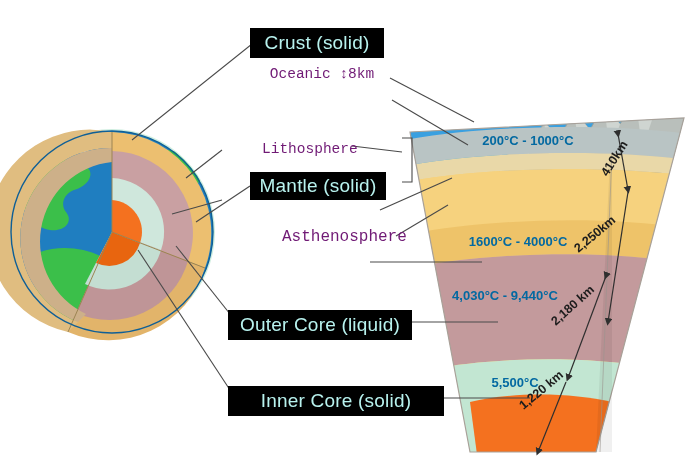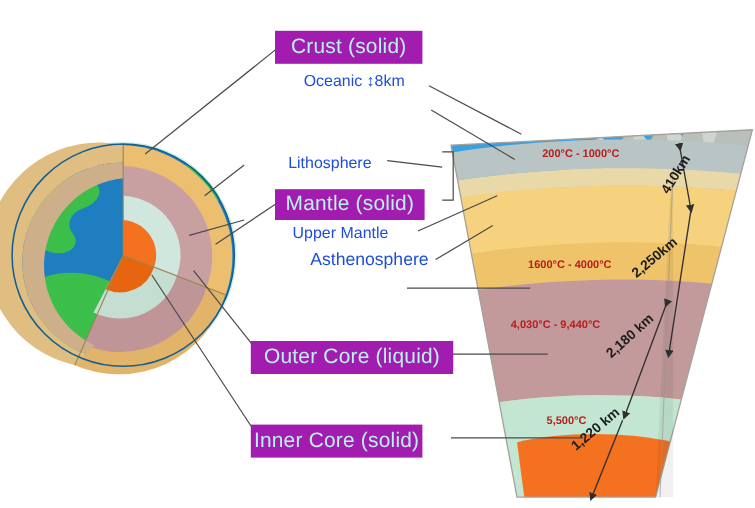--- a/index.html
+++ b/index.html
@@ -16,46 +16,46 @@
     overflow: hidden;
   }
   #art {
     position: absolute;
     inset: 0;
     width: 686px;
     height: 462px;
   }
   .badge {
     position: absolute;
-    background: #a21caf;
+    background: #000000;
     color: #b8f2ee;
     font-family: "Liberation Sans", sans-serif;
     font-size: 19px;
     letter-spacing: 0.2px;
     display: flex;
     align-items: center;
     justify-content: center;
     white-space: nowrap;
     box-sizing: border-box;
   }
   .plain {
     position: absolute;
-    color: #1d4ed8;
-    font-family: Liberation Sans, sans-serif;
+    color: #701a75;
+    font-family: Liberation Mono, monospace;
     font-size: 14.5px;
     white-space: nowrap;
     display: flex;
     align-items: center;
   }
   .temp {
     position: absolute;
-    color: #b91c1c;
+    color: #0369a1;
     font-family: "Liberation Sans", sans-serif;
     font-weight: bold;
-    font-size: 10px;
+    font-size: 13px;
     white-space: nowrap;
     display: flex;
     align-items: center;
     justify-content: center;
   }
   .depth {
     position: absolute;
     color: #1c1c1c;
     font-family: "Liberation Sans", sans-serif;
     font-weight: bold;
@@ -171,25 +171,24 @@
       <line x1="618" y1="134" x2="628" y2="190" marker-start="url(#arrHead)" marker-end="url(#arrHead)"></line>
       <line x1="628" y1="192" x2="608" y2="322" marker-end="url(#arrHead)"></line>
       <line x1="606" y1="276" x2="568" y2="378" marker-start="url(#arrHead)" marker-end="url(#arrHead)"></line>
       <line x1="566" y1="382" x2="538" y2="452" marker-end="url(#arrHead)"></line>
     </g>
   </svg>
 
   <div class="badge" style="left:250px; top:28px; width:134px; height:30px;">Crust (solid)</div>
   <div class="badge" style="left:228px; top:310px; width:184px; height:30px;">Outer Core (liquid)</div>
   <div class="badge" style="left:250px; top:172px; width:136px; height:28px;">Mantle (solid)</div>
-  <div class="badge" style="left:228px; top:386px; width:156px; height:30px;">Inner Core (solid)</div>
+  <div class="badge" style="left:228px; top:386px; width:216px; height:30px;">Inner Core (solid)</div>
 
   <div class="plain" style="left:258px; top:66px; width:128px; justify-content:center;">Oceanic ↕8km</div>
   <div class="plain" style="left:262px; top:141px; width:88px; justify-content:flex-start;">Lithosphere</div>
-  <div class="plain" style="left:266px; top:204px; width:110px; justify-content:flex-start;">Upper Mantle</div>
   <div class="plain" style="left:282px; top:228px; width:114px; justify-content:flex-start; font-size:16px;">Asthenosphere</div>
 
   <div class="temp" style="left:470px; top:132px; width:116px; height:16px;">200°C - 1000°C</div>
   <div class="temp" style="left:452px; top:217px; width:132px; height:16px;margin-top:16px;">1600°C - 4000°C</div>
   <div class="temp" style="left:434px; top:287px; width:142px; height:16px;">4,030°C - 9,440°C</div>
   <div class="temp" style="left:481px; top:374px; width:68px; height:16px;">5,500°C</div>
 
   <div class="depth" style="left:604px; top:168px; transform:rotate(-58deg);">410km</div>
   <div class="depth" style="left:576px; top:243px; transform:rotate(-40deg);">2,250km</div>
   <div class="depth" style="left:553px; top:316px; transform:rotate(-42deg);">2,180 km</div>

